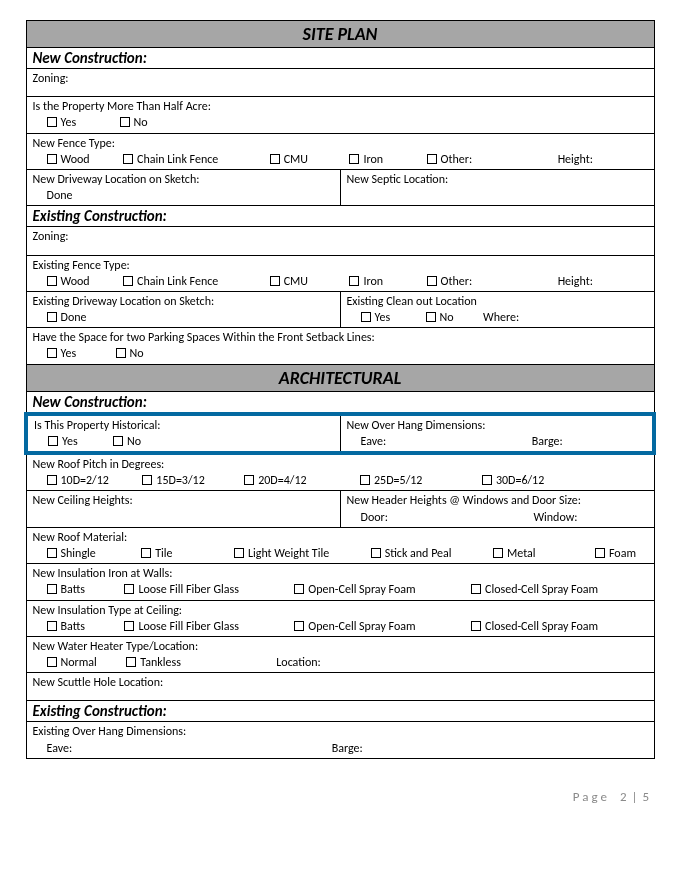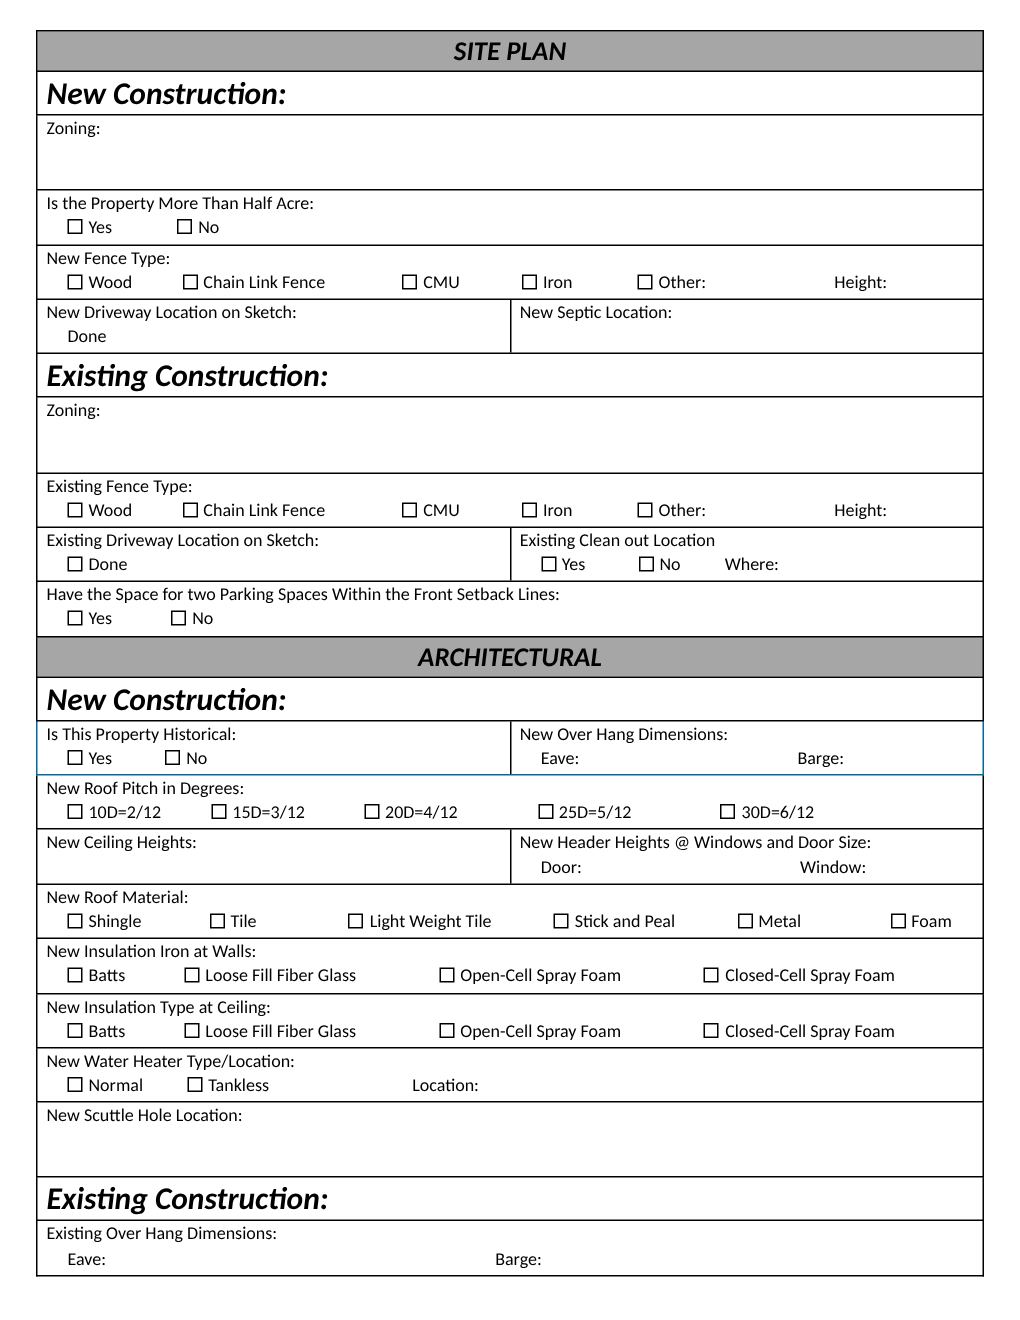--- a/index.html
+++ b/index.html
@@ -26,32 +26,32 @@
     font-weight: bold;
     font-style: italic;
     font-size: 18px;
     border: 1px solid #000;
     padding: 2px 0;
     font-family: Calibri, Arial, sans-serif;
   }
   .sub-header {
     font-weight: bold;
     font-style: italic;
-    font-size: 21px;
+    font-size: 15px;
     border: 1px solid #000;
     padding: 1px 6px;
   }
   .row {
     border: 1px solid #000;
     padding: 1px 6px 2px 6px;
     font-size: 12px;
     line-height: 1.35;
   }
   .row.tall {
-    padding-bottom: 32px;
+    padding-bottom: 10px;
   }
   table.tworow { width:100%; border-collapse: collapse; }
   table.tworow td { border: 1px solid #000; padding: 1px 6px 2px 6px; vertical-align: top; font-size:12px; line-height:1.35; }
   .cb {
     display: inline-block;
     width: 10px;
     height: 10px;
     border: 1.2px solid #000;
     margin: 0 4px 0 14px;
     position: relative;
@@ -190,21 +190,21 @@
         </tr>
 
 <tr>
           <td class="section-header">ARCHITECTURAL</td>
         </tr>
 <tr>
           <td class="sub-header">New Construction:</td>
         </tr>
 
 <tr>
-          <td style="padding:0;border:1px solid #0369a1">
+          <td style="padding:0;border:4px solid #0369a1">
   <table class="tworow">
               <tbody>
                 <tr>
     <td style="width:50%;border-top:none;border-left:none;border-bottom:none">
       <span>Is This Property Historical:</span><br>
       <span class="cb"></span><span>Yes</span>
       <span class="gap" style="width:16px"></span>
       <span class="cb"></span><span>No</span>
     </td>
     <td style="border-top:none;border-right:none;border-bottom:none">

